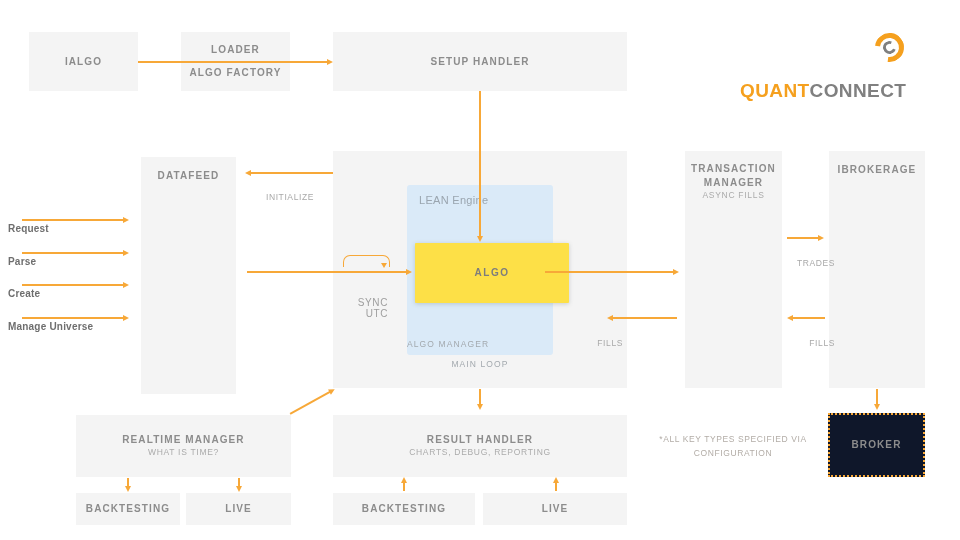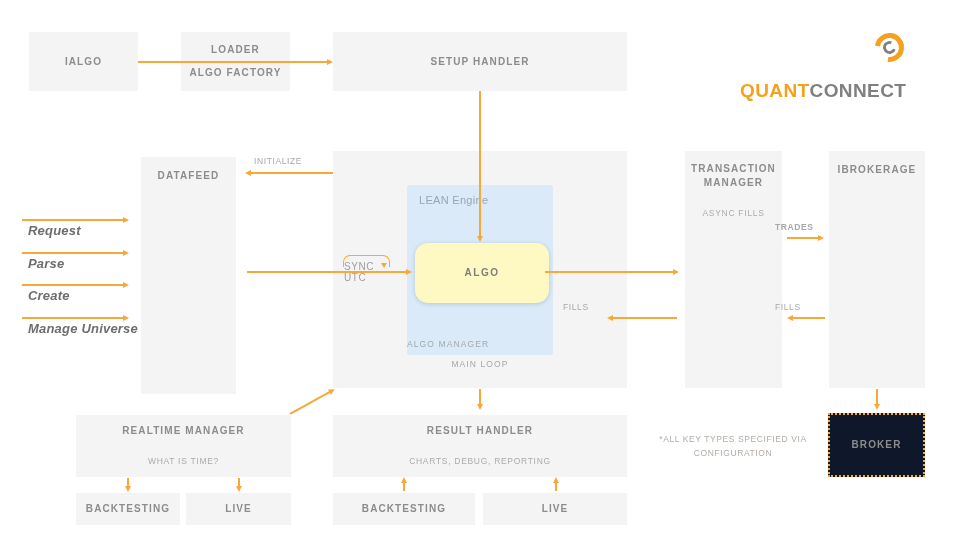--- a/index.html
+++ b/index.html
@@ -2,28 +2,28 @@
 <html style="--accent: #F7A838; --logo-orange: #F5A01E; --logo-gray: #808080; --box-bg: #F4F4F4; --lean-bg: #DAEAF8; --title-text: #8C8C8C;"><head>
 <meta charset="utf-8">
 <style>
   html,body{margin:0;padding:0;background:#fff;}
   .canvas{position:relative;width:960px;height:540px;background:#fff;overflow:hidden;
           font-family:"Liberation Sans",sans-serif;}
   .box{position:absolute;background:var(--box-bg,#F4F4F4);}
   .ctr{display:flex;flex-direction:column;align-items:center;justify-content:center;text-align:center;}
   .topt{display:flex;flex-direction:column;align-items:center;text-align:center;}
   .box-title{font-size:10px;font-weight:bold;letter-spacing:1.1px;color:var(--title-text,#8C8C8C);line-height:1.4;}
-  .box-sub{font-size:8.5px;letter-spacing:0.7px;color:#ABABAB;margin-top:18px;line-height:1.4;}
+  .box-sub{font-size:8.5px;letter-spacing:0.7px;color:#ABABAB;margin-top:0;line-height:1.4;}
   .lean{position:absolute;left:407px;top:185px;width:146px;height:170px;background:var(--lean-bg,#DAEAF8);border-radius:3px;}
   .lean-title{position:absolute;left:12px;top:9px;font-size:11px;color:#9AA5AF;letter-spacing:0.3px;}
-  .algo-box{position:absolute;left:415px;top:243px;width:134px;height:60px;background:#fef9c3;border-radius:13px;
+  .algo-box{position:absolute;left:415px;top:243px;width:154px;height:60px;background:#fde047;border-radius:1px;
             box-shadow:0 1px 4px rgba(80,90,100,0.25);}
   .small-cap{font-size:8.5px;letter-spacing:1.1px;color:#A3A9AE;}
-  .edge-label{position:absolute;font-size:8.5px;letter-spacing:0.6px;color:#A8A8A8;text-align:left;}
-  .side-label{position:absolute;left:28px;font-size:13px;font-weight:600;color:#6E6E6E;letter-spacing:0.2px;font-style:italic;}
+  .edge-label{position:absolute;font-size:8.5px;letter-spacing:0.6px;color:#A8A8A8;text-align:right;margin-top:36px;}
+  .side-label{position:absolute;left:8px;font-size:10px;font-weight:600;color:#6E6E6E;letter-spacing:0.2px;}
   .arrow{position:absolute;background:var(--accent,#F7A838);}
   .arrow.h{height:1.5px;}
   .arrow.v{width:1.5px;}
   .arrow.h.end-r::after{content:'';position:absolute;right:-5px;top:50%;transform:translateY(-50%);
      width:0;height:0;border-top:3.5px solid transparent;border-bottom:3.5px solid transparent;
      border-left:6px solid var(--accent,#F7A838);}
   .arrow.h.end-l::before{content:'';position:absolute;left:-5px;top:50%;transform:translateY(-50%);
      width:0;height:0;border-top:3.5px solid transparent;border-bottom:3.5px solid transparent;
      border-right:6px solid var(--accent,#F7A838);}
   .arrow.v.end-d::after{content:'';position:absolute;bottom:-5px;left:50%;transform:translateX(-50%);
@@ -156,21 +156,21 @@
   <div class="arrow v end-d" style="left:238px;top:478px;height:9px;"></div>
   <div class="arrow v end-u" style="left:403px;top:482px;height:9px;"></div>
   <div class="arrow v end-u" style="left:555px;top:482px;height:9px;"></div>
 
   <div class="sync-loop"></div>
   <div class="tri-d" style="left:381px;top:263px;"></div>
 
   <span class="edge-label" style="left:254px;top:156px;width:60px;">INITIALIZE</span>
   <span class="edge-label" style="left:344px;top:261px;width:44px;color:#9E9E9E;font-size:10px;">SYNC UTC</span>
   <span class="edge-label" style="left:563px;top:302px;width:60px;">FILLS</span>
-  <span class="edge-label" style="left:775px;top:222px;width:60px;font-weight:bold;">TRADES</span>
+  <span class="edge-label" style="left:775px;top:222px;width:60px;">TRADES</span>
   <span class="edge-label" style="left:775px;top:302px;width:60px;">FILLS</span>
 
   <span class="side-label" style="top:223px;">Request</span>
   <span class="side-label" style="top:256px;">Parse</span>
   <span class="side-label" style="top:288px;">Create</span>
   <span class="side-label" style="top:321px;">Manage Universe</span>
 
 </div>
 
 </body></html>

